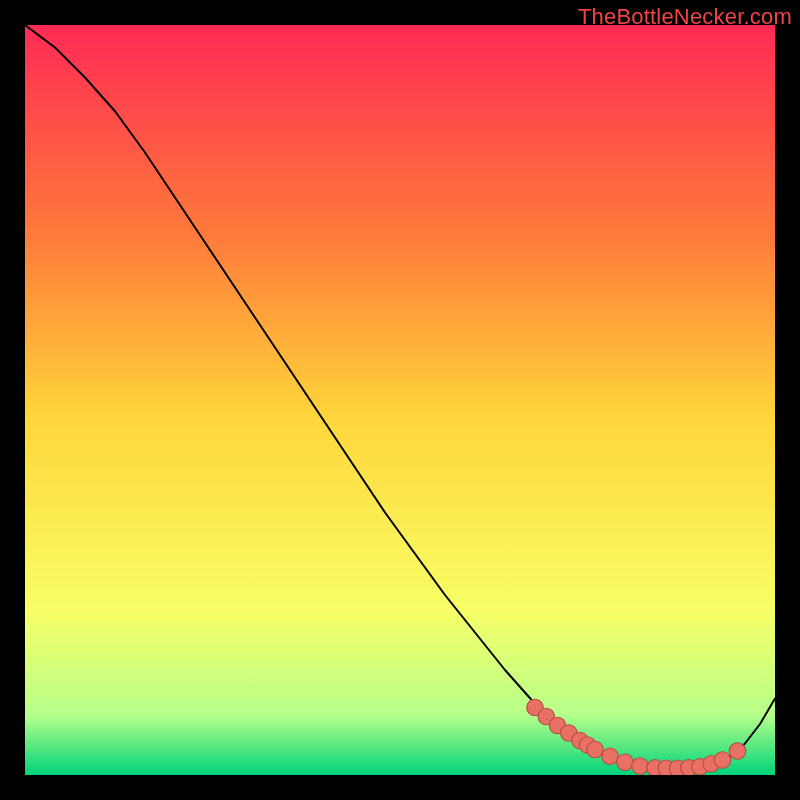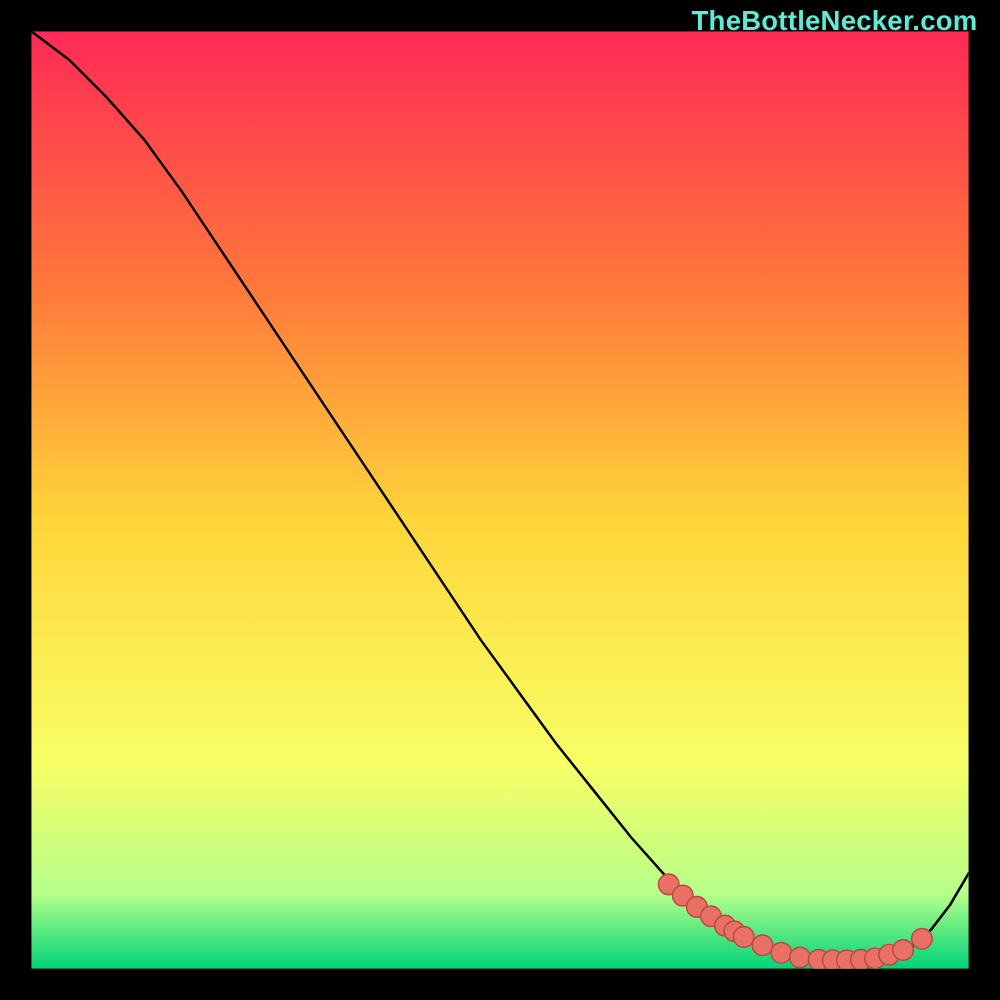--- a/index.html
+++ b/index.html
@@ -20,24 +20,24 @@
   .plot {
     position: absolute;
     left: 25px;
     top: 25px;
     width: 750px;
     height: 750px;
   }
   .watermark {
     position: absolute;
     top: 4px;
-    right: 18px;
-    color: #5eead4;
+    right: 8px;
+    color: #ef4444;
     font-size: 22px;
-    font-weight: 700;
+    font-weight: 400;
     letter-spacing: 0.2px;
   }
 </style>
 </head>
 <body>
 
 <div class="frame">
   <div class="watermark">TheBottleNecker.com</div>
 
   <svg class="plot" viewBox="0 0 100 100" preserveAspectRatio="none">

